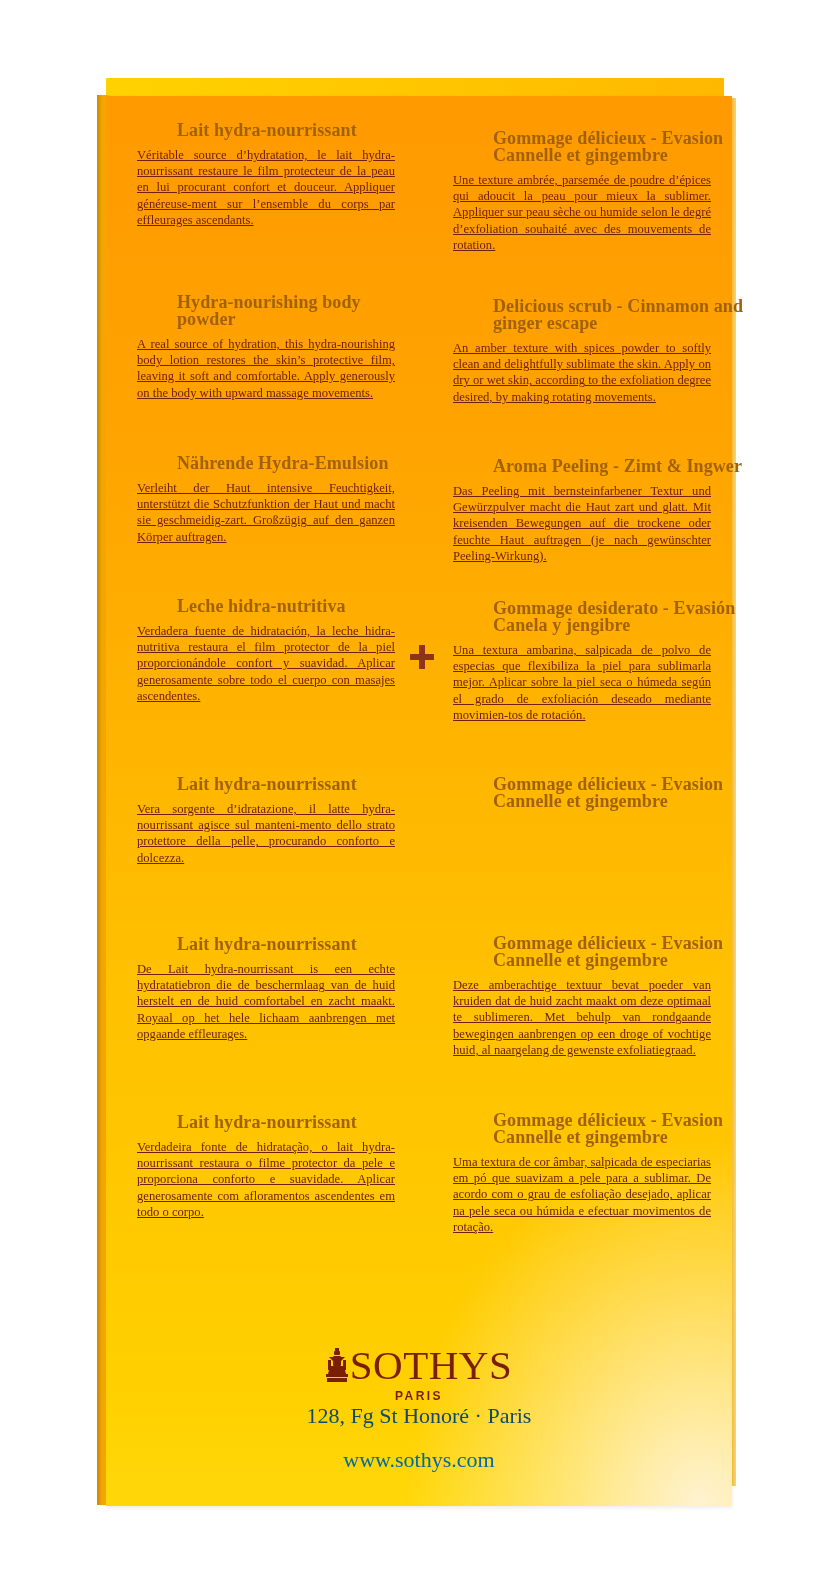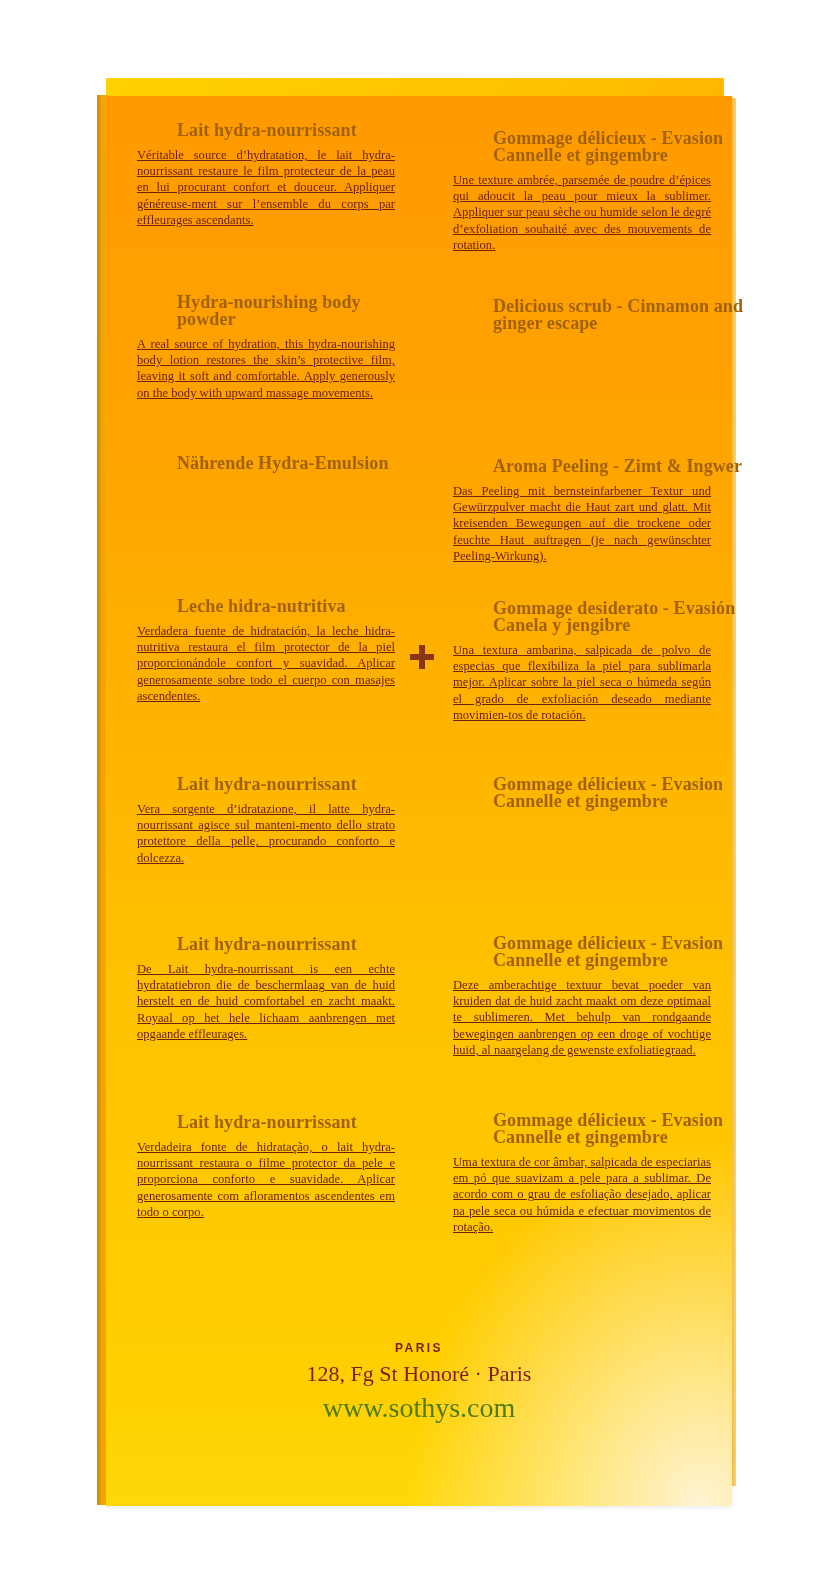--- a/index.html
+++ b/index.html
@@ -55,42 +55,43 @@
   .logo-row { display: flex; justify-content: center; align-items: flex-end; gap: 2px; height: 48px; }
   .logo-emblem { width: 22px; height: 34px; margin-bottom: 4px; }
   .logo-word {
     font-family: "Liberation Serif", "DejaVu Serif", serif; font-size: 41px; line-height: 41px;
     color: #7a1e08; letter-spacing: 0.5px;
   }
   .logo-city {
     font-family: "Liberation Sans", "DejaVu Sans", sans-serif; font-size: 12px; letter-spacing: 2.4px;
     color: #7a1e08; margin-top: 3px; font-weight: bold;
   }
-  .address { font-size: 22px; color: #7f1d1d; margin-top: 6px; line-height: 26px; }
-  .website { font-size: 28px; color: #4d7c0f; margin-top: 8px; line-height: 26px; }
+  .address { font-size: 22px; color: #0c4a6e; line-height: 26px; }
+  .website { font-size: 22px; color: #0369a1; margin-top: 18px; line-height: 26px; }
 </style>
 </head>
 <body>
 
 <div class="box-top-flap"></div>
 <div class="box-left-edge"></div>
 <div class="box-right-edge"></div>
 <div class="box-face"></div>
 
 <div class="col col-left">
   <div class="section" style="top:122px">
     <h3>Lait hydra-nourrissant</h3>
     <p>Véritable source d’hydratation, le lait hydra-nourrissant restaure le film protecteur de la peau en lui procurant confort et douceur. Appliquer généreuse-ment sur l’ensemble du corps par effleurages ascendants.</p>
   </div>
   <div class="section" style="top:294px">
     <h3>Hydra-nourishing body powder</h3>
     <p>A real source of hydration, this hydra-nourishing body lotion restores the skin’s protective film, leaving it soft and comfortable. Apply generously on the body with upward massage movements.</p>
   </div>
   <div class="section" style="top:455px">
     <h3>Nährende Hydra-Emulsion</h3>
+    <p>Verleiht der Haut intensive Feuchtigkeit, unterstützt die Schutzfunktion der Haut und macht sie geschmeidig-zart. Großzügig auf den ganzen Körper auftragen.</p>
   </div>
   <div class="section" style="top:598px">
     <h3>Leche hidra-nutritiva</h3>
     <p>Verdadera fuente de hidratación, la leche hidra-nutritiva restaura el film protector de la piel proporcionándole confort y suavidad. Aplicar generosamente sobre todo el cuerpo con masajes ascendentes.</p>
   </div>
   <div class="section" style="top:776px">
     <h3>Lait hydra-nourrissant</h3>
     <p>Vera sorgente d’idratazione, il latte hydra-nourrissant agisce sul manteni-mento dello strato protettore della pelle, procurando conforto e dolcezza.</p>
   </div>
   <div class="section" style="top:936px">
@@ -105,20 +106,21 @@
 
 <div class="plus"></div>
 
 <div class="col col-right">
   <div class="section" style="top:130px">
     <h3>Gommage délicieux - Evasion Cannelle et gingembre</h3>
     <p>Une texture ambrée, parsemée de poudre d’épices qui adoucit la peau pour mieux la sublimer. Appliquer sur peau sèche ou humide selon le degré d’exfoliation souhaité avec des mouvements de rotation.</p>
   </div>
   <div class="section" style="top:298px">
     <h3>Delicious scrub - Cinnamon and ginger escape</h3>
+    <p>An amber texture with spices powder to softly clean and delightfully sublimate the skin. Apply on dry or wet skin, according to the exfoliation degree desired, by making rotating movements.</p>
   </div>
   <div class="section" style="top:458px">
     <h3>Aroma Peeling - Zimt &amp; Ingwer</h3>
     <p>Das Peeling mit bernsteinfarbener Textur und Gewürzpulver macht die Haut zart und glatt. Mit kreisenden Bewegungen auf die trockene oder feuchte Haut auftragen (je nach gewünschter Peeling-Wirkung).</p>
   </div>
   <div class="section" style="top:600px">
     <h3>Gommage desiderato - Evasión Canela y jengibre</h3>
     <p>Una textura ambarina, salpicada de polvo de especias que flexibiliza la piel para sublimarla mejor. Aplicar sobre la piel seca o húmeda según el grado de exfoliación deseado mediante movimien-tos de rotación.</p>
   </div>
   <div class="section" style="top:776px">
@@ -128,16 +130,33 @@
     <h3>Gommage délicieux - Evasion Cannelle et gingembre</h3>
     <p>Deze amberachtige textuur bevat poeder van kruiden dat de huid zacht maakt om deze optimaal te sublimeren. Met behulp van rondgaande bewegingen aanbrengen op een droge of vochtige huid, al naargelang de gewenste exfoliatiegraad.</p>
   </div>
   <div class="section" style="top:1112px">
     <h3>Gommage délicieux - Evasion Cannelle et gingembre</h3>
     <p>Uma textura de cor âmbar, salpicada de especiarias em pó que suavizam a pele para a sublimar. De acordo com o grau de esfoliação desejado, aplicar na pele seca ou húmida e efectuar movimentos de rotação.</p>
   </div>
 </div>
 
 <div class="logo-block">
+  <div class="logo-row">
+    <svg class="logo-emblem" viewBox="0 0 22 34">
+      <g fill="#7a1e08">
+        <rect x="9" y="0" width="4" height="3"></rect>
+        <rect x="8" y="3" width="6" height="4" rx="1"></rect>
+        <path d="M3 9 L7 13 L7 9 Z"></path>
+        <path d="M19 9 L15 13 L15 9 Z"></path>
+        <rect x="7" y="8" width="8" height="10" rx="1"></rect>
+        <rect x="2" y="12" width="3" height="10"></rect>
+        <rect x="17" y="12" width="3" height="10"></rect>
+        <path d="M4 18 L18 18 L20 26 L2 26 Z"></path>
+        <rect x="0" y="26" width="22" height="3"></rect>
+        <rect x="1" y="30" width="20" height="4"></rect>
+      </g>
+    </svg>
+    <span class="logo-word">SOTHYS</span>
+  </div>
   <div class="logo-city">PARIS</div>
   <div class="address">128, Fg St Honoré · Paris</div>
   <div class="website">www.sothys.com</div>
 </div>
 
 </body></html>

